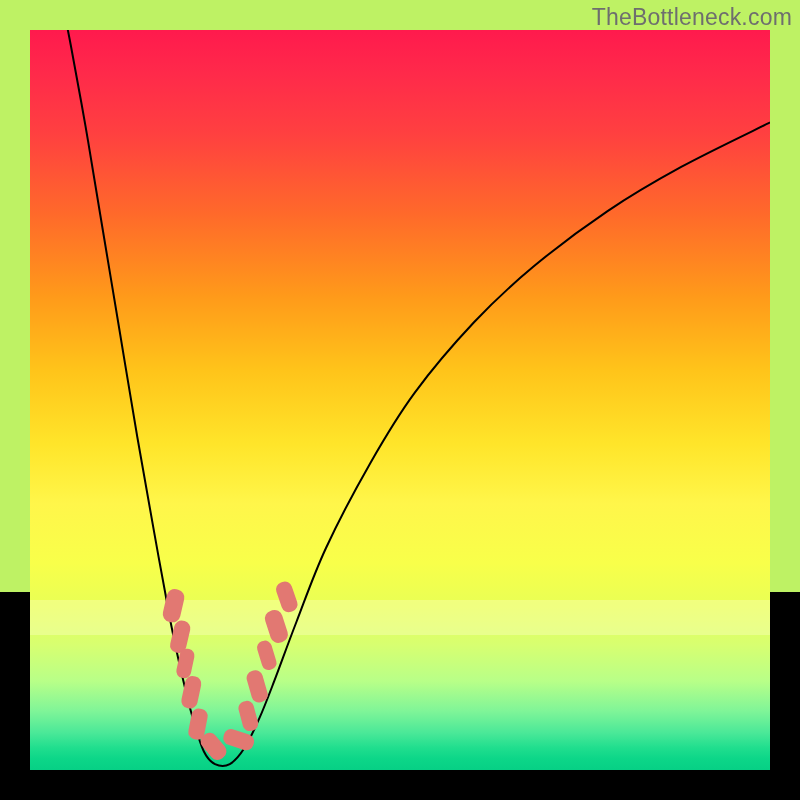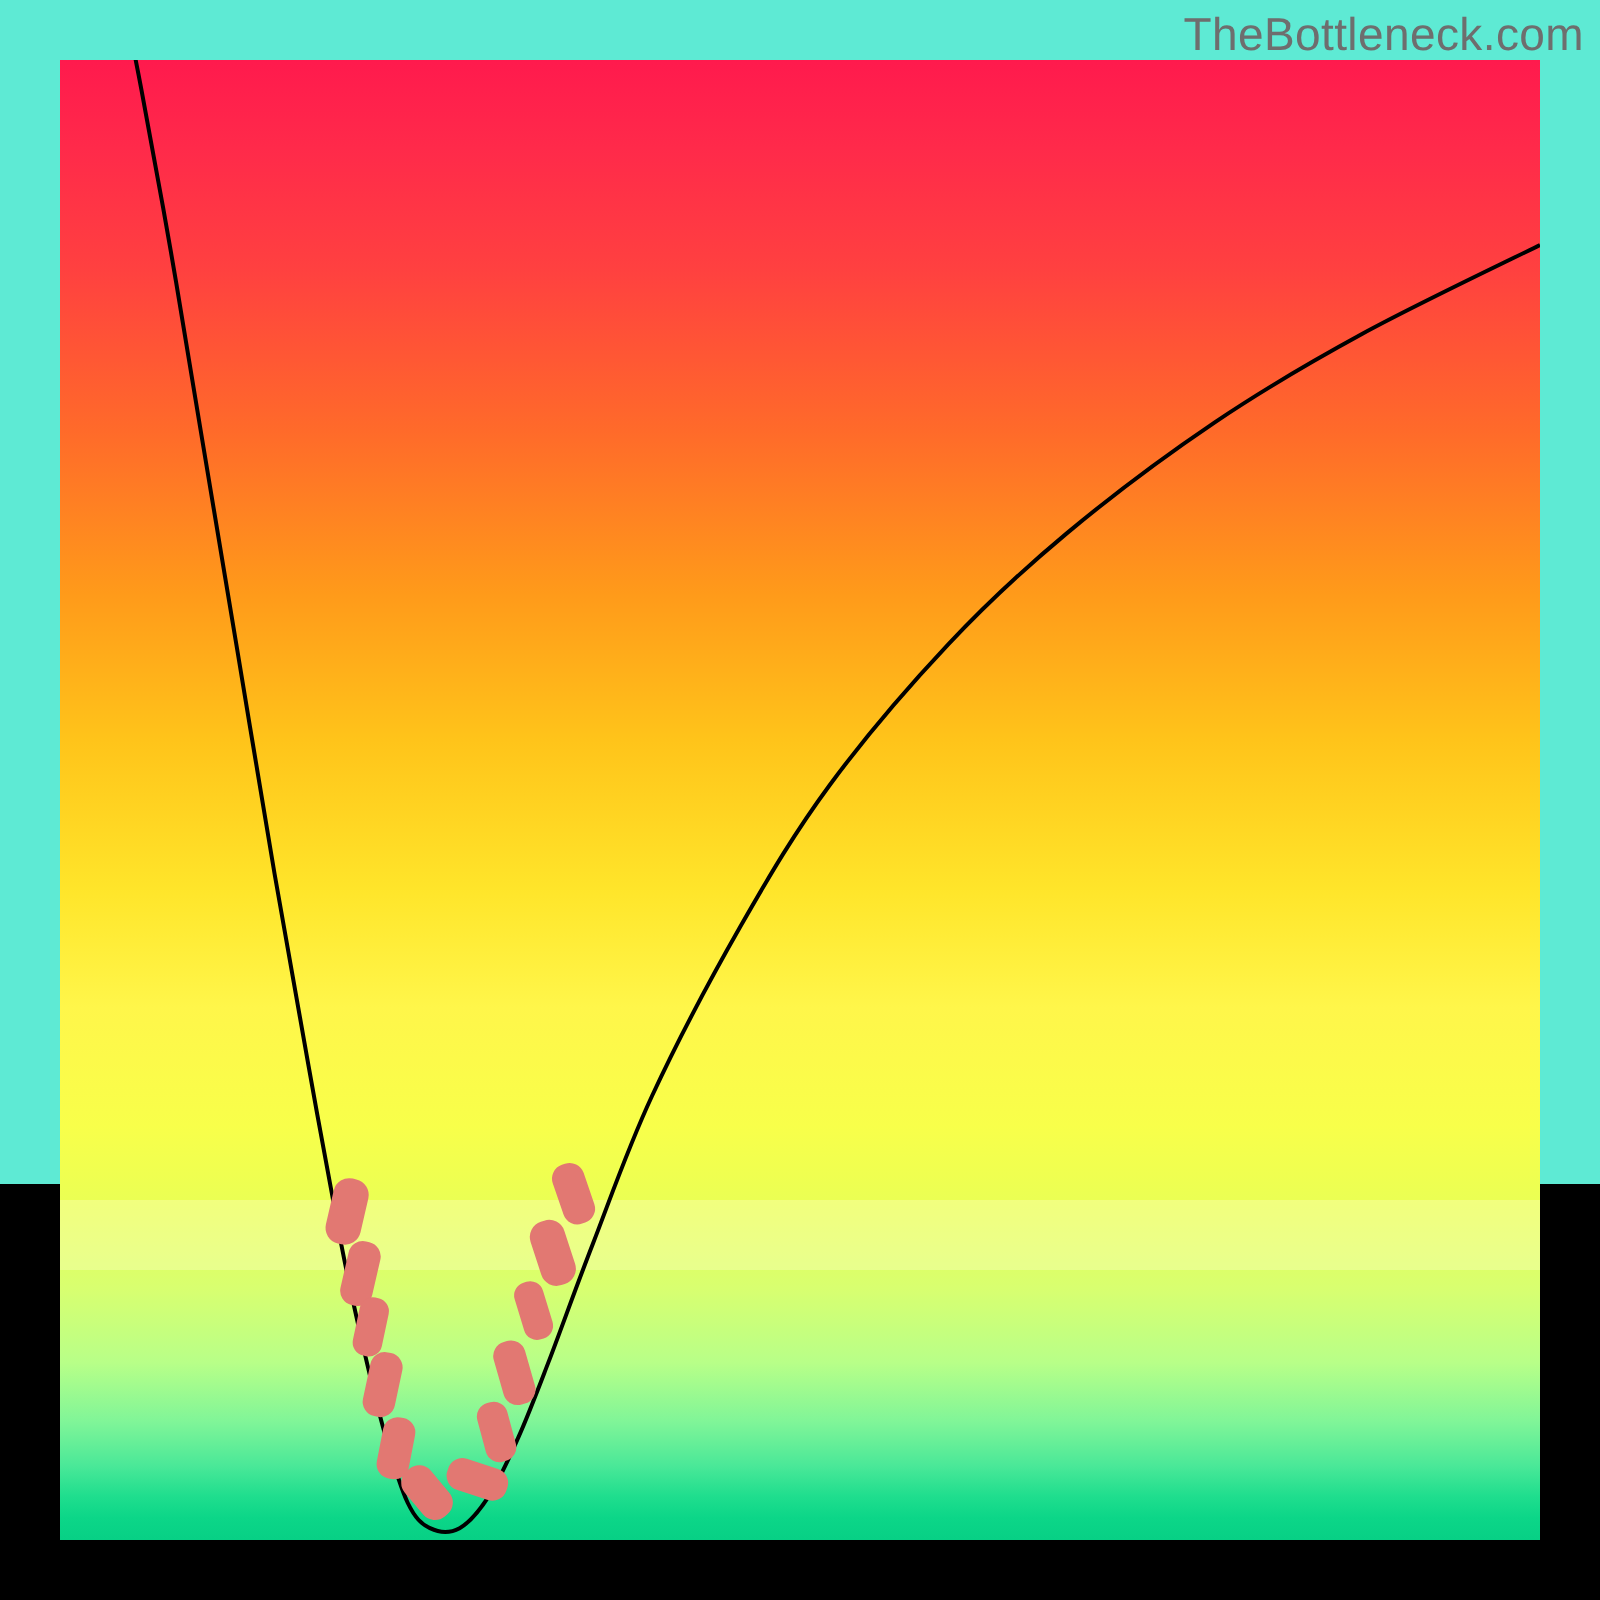--- a/index.html
+++ b/index.html
@@ -8,21 +8,21 @@
     width: 800px;
     height: 800px;
     overflow: hidden;
     background: #000;
     font-family: Arial, Helvetica, sans-serif;
   }
   .stage {
     position: relative;
     width: 800px;
     height: 592px;
-    background: #5eead4;
+    background: #bef264;
   }
   .plot-area {
     position: absolute;
     left: 30px;
     top: 30px;
     width: 740px;
     height: 740px;
     overflow: hidden;
   }
   

